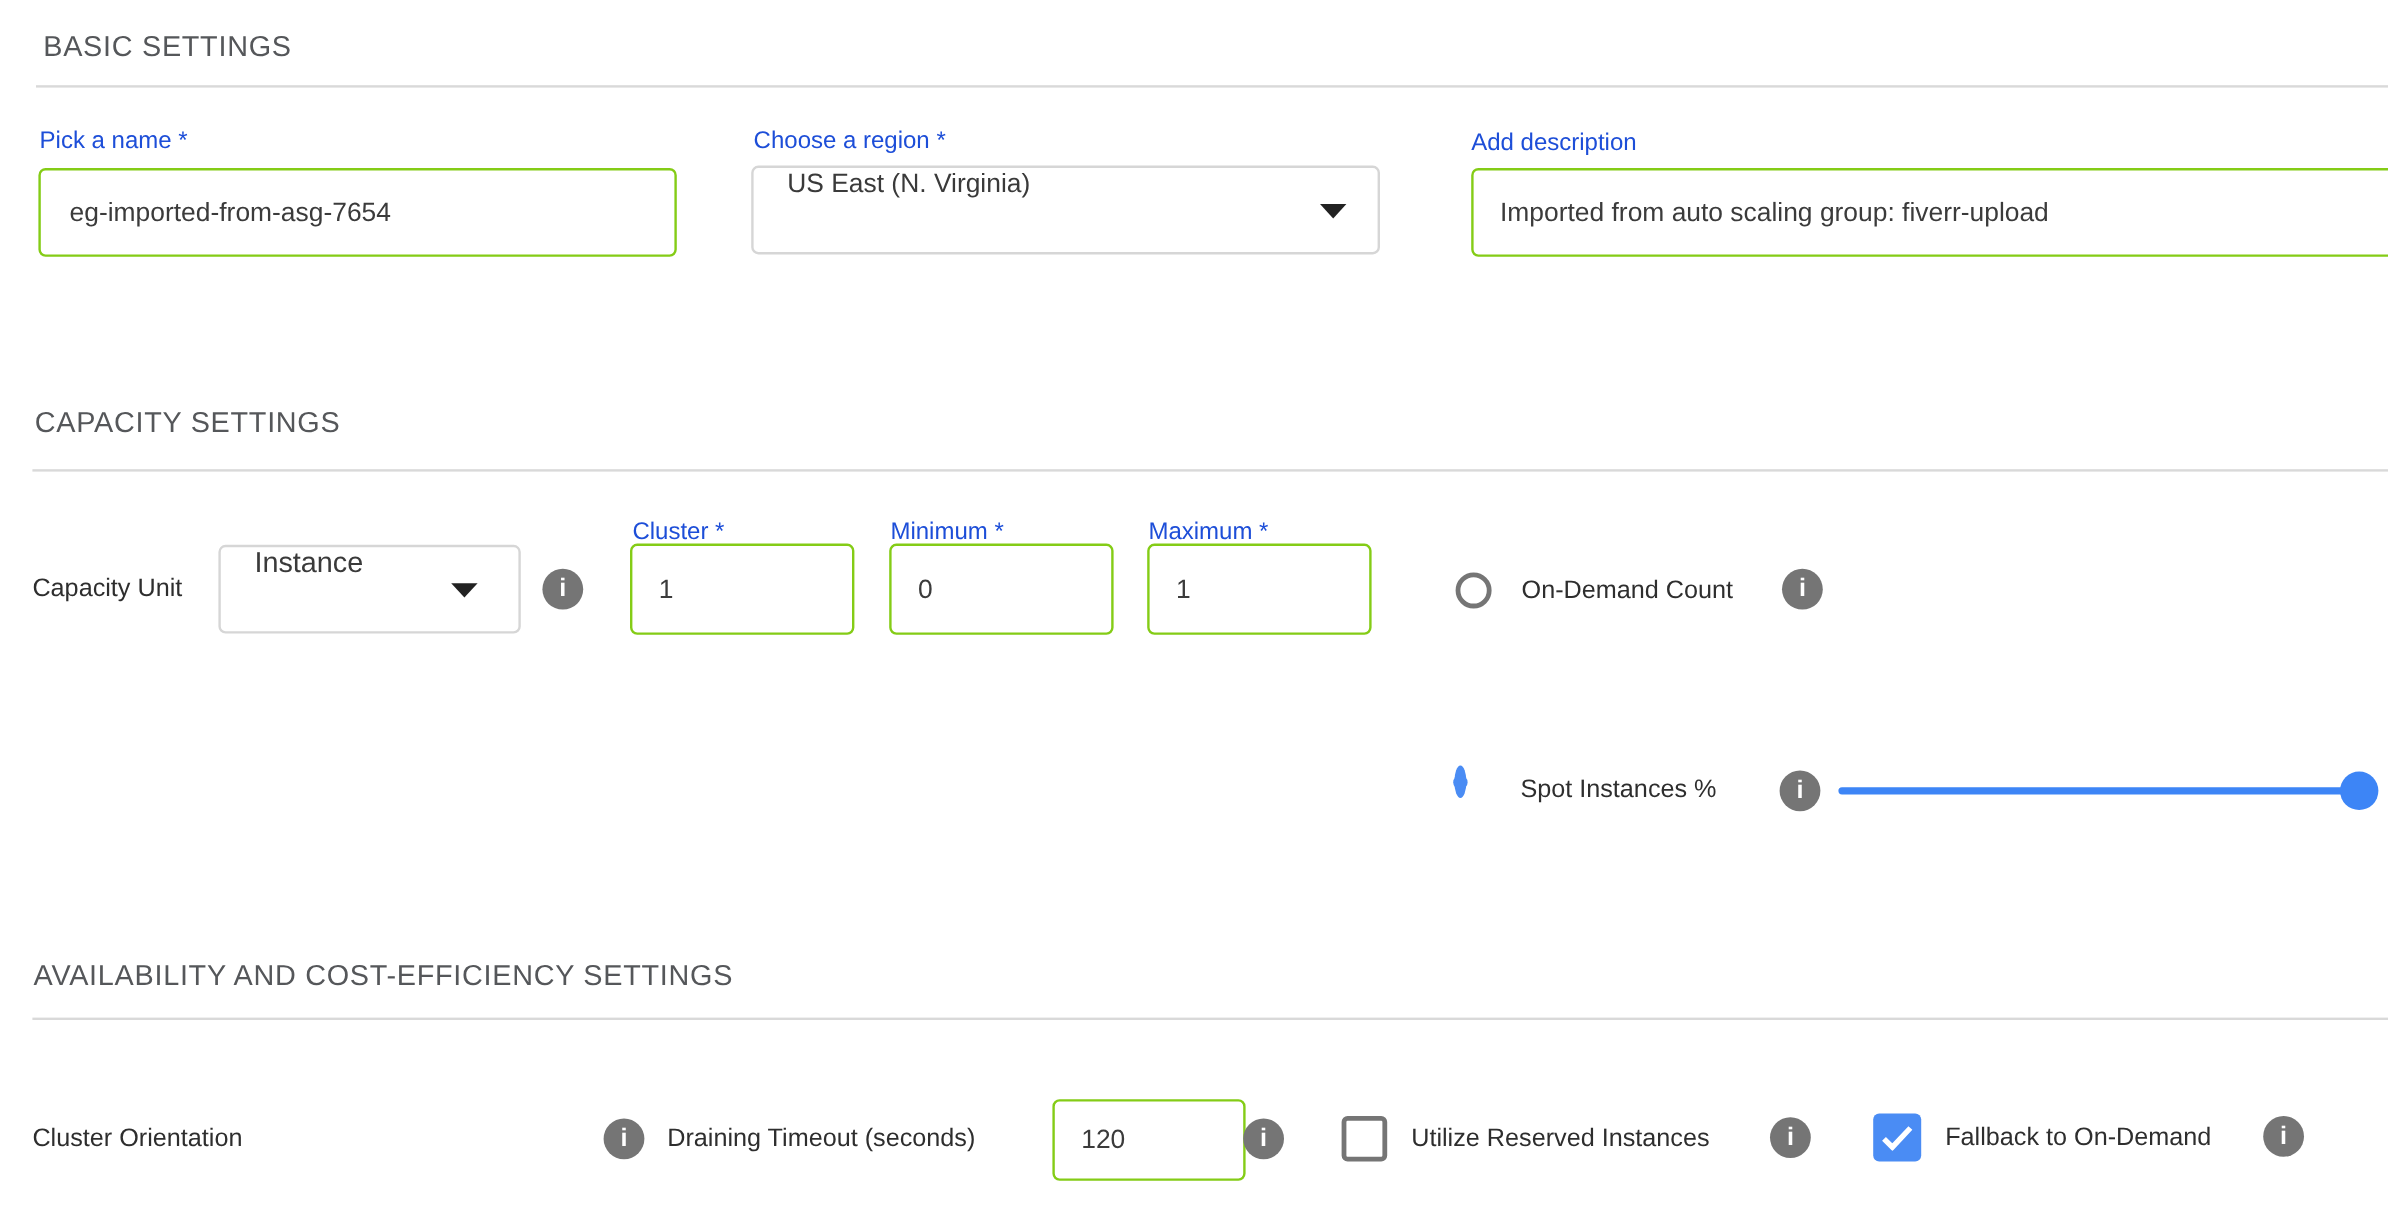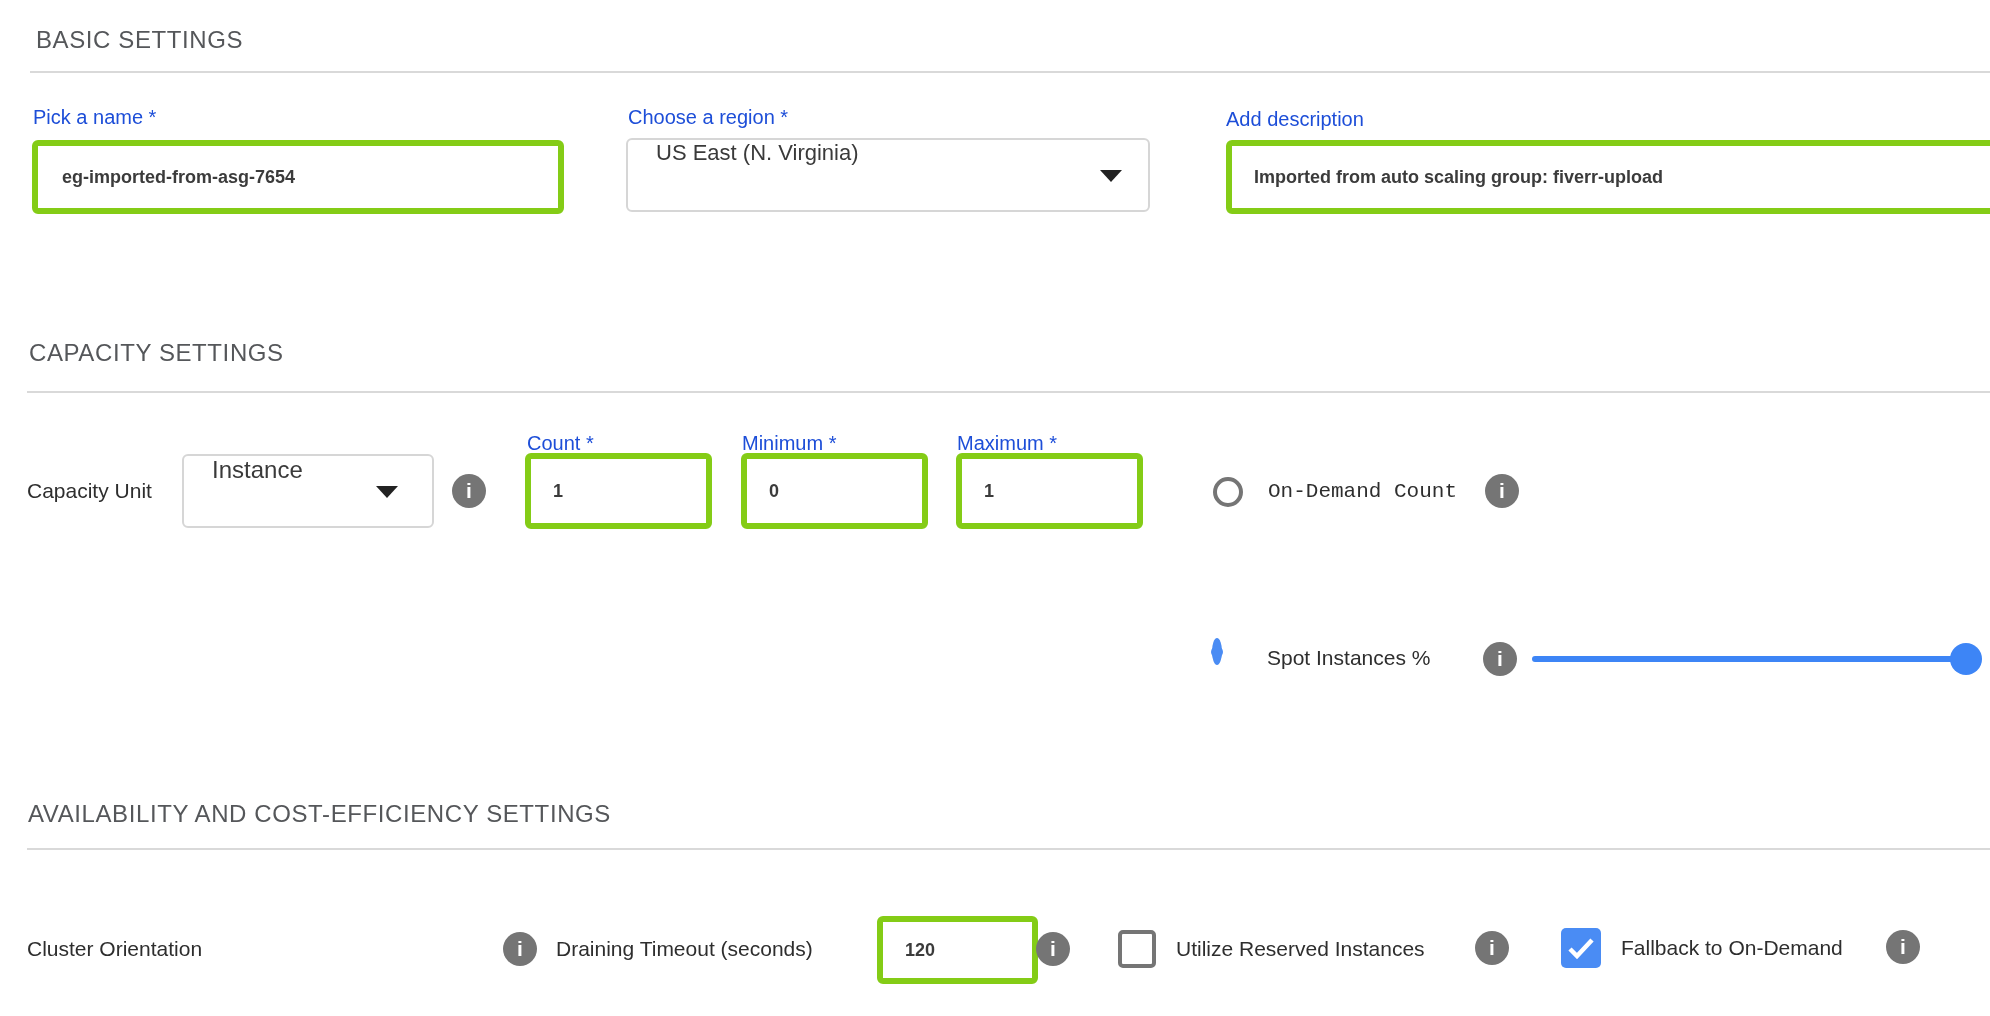--- a/index.html
+++ b/index.html
@@ -17,23 +17,23 @@
     color:#55575a; letter-spacing:0.6px; white-space:nowrap;
   }
   
   .rule { height:2px; background:#d9d9d9; right:0; }
   
   .lbl { font-size:20px; line-height:24px; color:#1d4ed8; white-space:nowrap; }
   
   .dlbl { font-size:21px; line-height:26px; color:#2e2e2e; white-space:nowrap; }
   
   .inp {
-    border:6px solid #84cc16; border-radius:6px; background:#fff;
+    border:2px solid #84cc16; border-radius:6px; background:#fff;
     font-family:"Liberation Sans", sans-serif;
-    font-size:18px; color:#3b3b3b; outline:none;font-weight:bold;
+    font-size:22px; color:#3b3b3b; outline:none;
   }
   
   .sel {
     border:2px solid #d6d6d6; border-radius:6px; background:#fff;
     display:flex; align-items:flex-start; cursor:pointer;
   }
   .sel .sel-txt { font-size:22px; color:#3a3a3a; white-space:nowrap; }
   .arrow {
     position:absolute; width:0; height:0;
     border-left:11px solid transparent; border-right:11px solid transparent;
@@ -89,32 +89,32 @@
   <div class="abs h" style="left:29px; top:339px;">CAPACITY SETTINGS</div>
   <div class="abs rule" style="left:27px; top:391px;"></div>
 
   <div class="abs dlbl" style="left:27px; top:478px;">Capacity Unit</div>
   <div class="abs sel" style="left:182px; top:454px; width:252px; height:74px; padding-left:28px;">
     <span class="sel-txt" style="font-size:24px;">Instance</span>
     <span class="arrow" style="right:34px;"></span>
   </div>
   <span class="abs info" style="left:452px; top:474px;">i</span>
 
-  <div class="abs lbl" style="left:527px; top:431px;">Count *</div>
+  <div class="abs lbl" style="left:527px; top:431px;">Cluster *</div>
   <input class="abs inp" style="left: 525px; top: 453px; width: 187px; height: 76px; padding-left: 22px;" value="1">
 
   <div class="abs lbl" style="left:742px; top:431px;">Minimum *</div>
   <input class="abs inp" style="left: 741px; top: 453px; width: 187px; height: 76px; padding-left: 22px;" value="0">
 
   <div class="abs lbl" style="left:957px; top:431px;">Maximum *</div>
   <input class="abs inp" style="left: 956px; top: 453px; width: 187px; height: 76px; padding-left: 22px;" value="1">
 
   
   <span class="abs radio off" style="left:1213px; top:477px;"></span>
-  <div class="abs dlbl" style="left:1268px; top:479px;font-family:Liberation Mono, monospace;">On-Demand Count</div>
+  <div class="abs dlbl" style="left:1268px; top:479px;">On-Demand Count</div>
   <span class="abs info" style="left:1485px; top:474px;">i</span>
 
   
   <span class="abs radio on" style="left:1212px; top:643px;"><span class="dot"></span></span>
   <div class="abs dlbl" style="left:1267px; top:645px;">Spot Instances %</div>
   <span class="abs info" style="left:1483px; top:642px;">i</span>
   <div class="abs slider-track" style="left:1532px; top:656px; width:434px;">
     <span class="slider-thumb"></span>
   </div>
 

